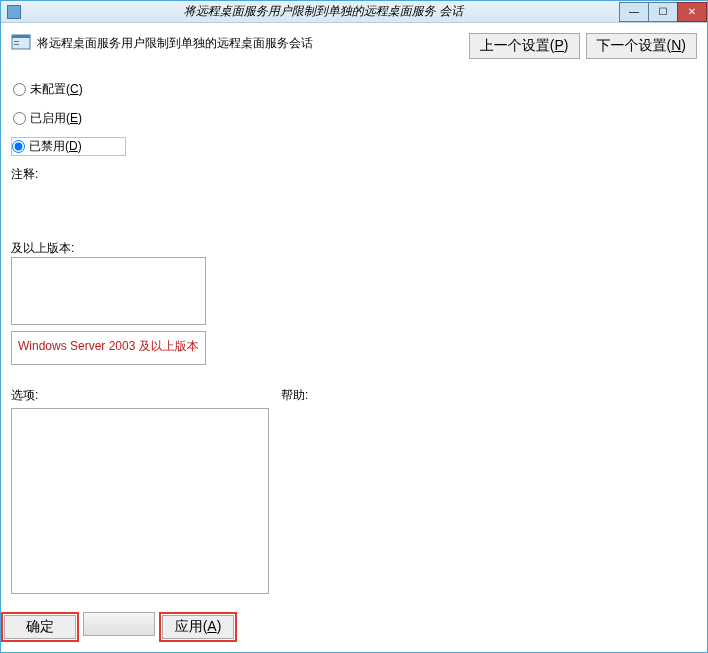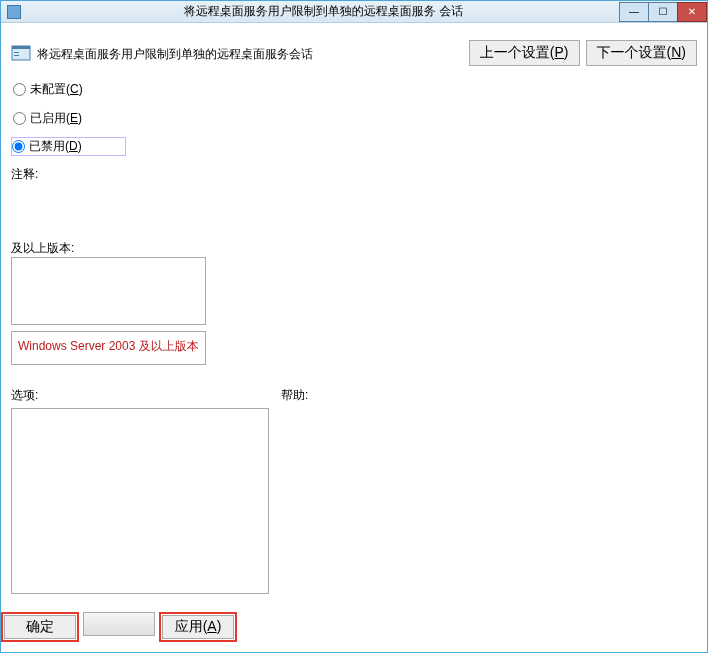--- a/index.html
+++ b/index.html
@@ -32,20 +32,21 @@
     width: 14px; height: 14px;
     background: #6ea8d8;
     margin: 0 6px;
     border: 1px solid #3e78a8;
   }
   .title-text {
     flex: 1;
     text-align: center;
     color: #000;
     font-size: 12px;
+    font-style: italic;
   }
   .win-controls {
     display: flex;
     height: 20px;
   }
   .win-btn {
     width: 30px; height: 20px;
     border: 1px solid #5a7ea0;
     background: #cfe3f3;
     display: flex; align-items: center; justify-content: center;
@@ -56,21 +57,21 @@
   .win-btn.close { background: #c84f49; color: #fff; border-color:#8d2f2a;}
   .content {
     flex: 1;
     padding: 8px 10px 10px 10px;
     display: flex;
     flex-direction: column;
     overflow: hidden;
   }
   .header-row {
     display: flex;
-    align-items: center;
+    align-items: flex-start;
     margin-bottom: 6px;
     min-height: 42px;
   }
   .policy-icon {
     width: 20px; height: 18px;
     margin-right: 6px;
     margin-top: 2px;
   }
   .policy-icon svg { display:block; }
   .policy-title {

